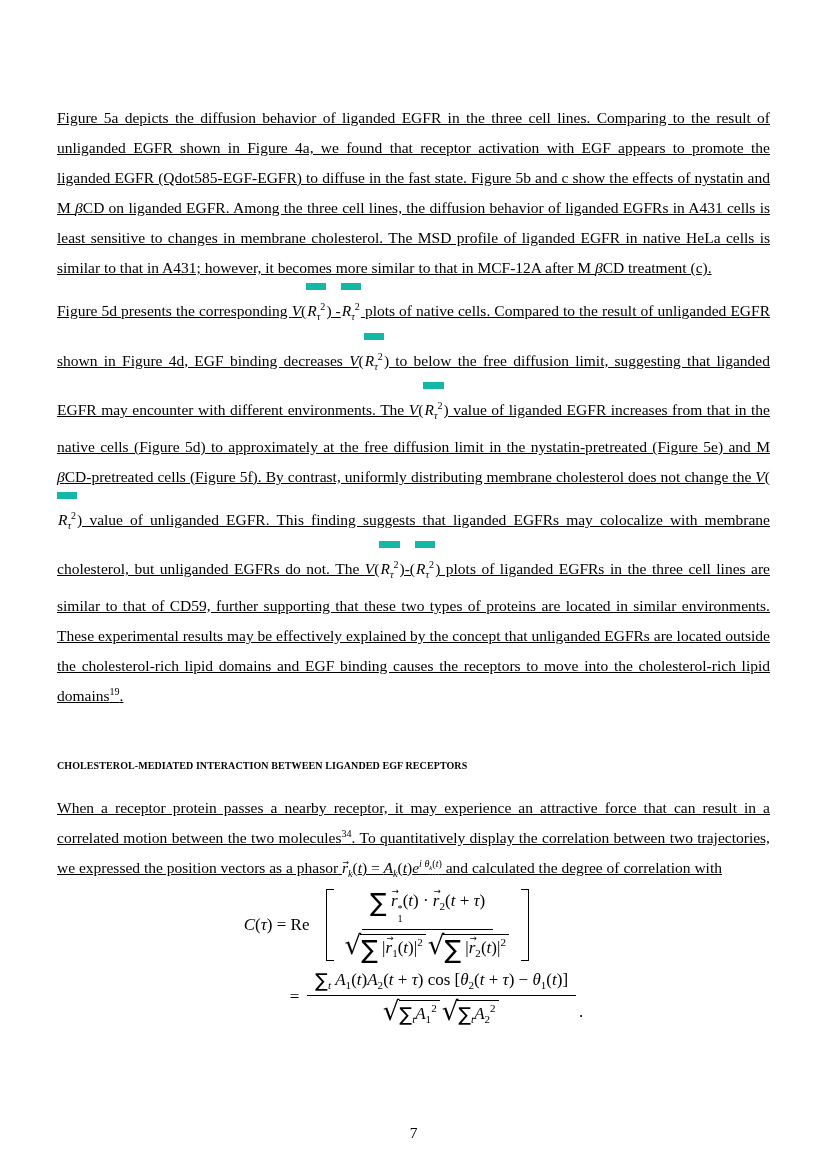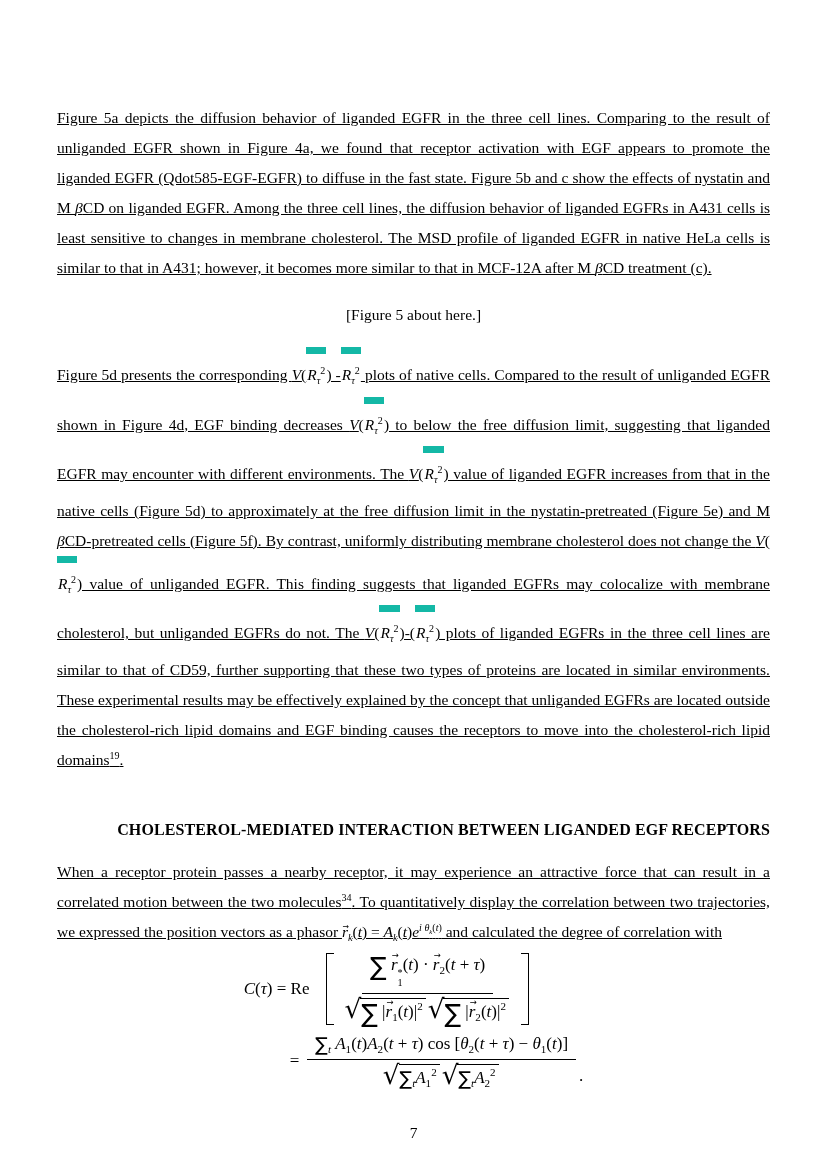--- a/index.html
+++ b/index.html
@@ -5,21 +5,21 @@
   html,body{margin:0;padding:0;background:#ffffff;}
   .page{
     width:827px;height:1170px;box-sizing:border-box;
     padding:103px 57px 0 57px;position:relative;
     background:#ffffff;color:#000000;
     font-family:"Liberation Serif","DejaVu Serif",serif;
     font-size:15.5px;
   }
   .para{margin:0;line-height:30px;text-align:justify;text-align-last:left;text-decoration:underline;}
   .fig-note{margin:17px 0;line-height:30px;text-align:center;}
-  .heading{margin:40px 0 12px 0;font-size:16px;line-height:30px;font-weight:bold;letter-spacing:0.1px;text-align:right;}
+  .heading{margin:40px 0 12px 0;font-size:10px;line-height:30px;font-weight:bold;letter-spacing:0.1px;}
   sub,sup{font-size:0.65em;line-height:0;}
   .ovl{display:inline-block;border-top:7px solid #14b8a6;padding:12px 1px;line-height:1.2;}
   .vec{position:relative;display:inline-block;}
   .arr{position:absolute;top:-0.62em;left:0.08em;font-size:0.5em;font-family:"DejaVu Sans",sans-serif;}
   
   .equation{margin:6px 0 14px 0;display:flex;justify-content:center;font-size:17px;}
   .eq-wrap{display:flex;flex-direction:column;gap:7px;}
   .eqrow{display:flex;align-items:center;}
   .eq-lhs{white-space:nowrap;margin-right:17px;}
   .eq-lhs2{margin:0 8px 0 46px;}
@@ -38,21 +38,20 @@
   .eq-period{align-self:center;transform:translateY(0.9em);margin-left:3px;}
   .page-number{position:absolute;left:0;right:0;bottom:28px;text-align:center;font-size:15.5px;}
 </style>
 </head>
 <body>
 
 <div class="page">
 
   <p class="para">Figure 5a depicts the diffusion behavior of liganded EGFR in the three cell lines. Comparing to the result of unliganded EGFR shown in Figure 4a, we found that receptor activation with EGF appears to promote the liganded EGFR (Qdot585-EGF-EGFR) to diffuse in the fast state. Figure 5b and c show the effects of nystatin and M <i>β</i>CD on liganded EGFR. Among the three cell lines, the diffusion behavior of liganded EGFRs in A431 cells is least sensitive to changes in membrane cholesterol. The MSD profile of liganded EGFR in native HeLa cells is similar to that in A431; however, it becomes more similar to that in MCF-12A after M <i>β</i>CD treatment (c).</p>
 
-  <p class="fig-note">[Figure 5 about here.]</p>
 
   <p class="para">Figure 5d presents the corresponding <i>V</i>(<span class="ovl"><i>R</i><sub><i>τ</i></sub><sup>2</sup></span>) -<span class="ovl"><i>R</i><sub><i>τ</i></sub><sup>2</sup></span> plots of native cells. Compared to the result of unliganded EGFR shown in Figure 4d, EGF binding decreases <i>V</i>(<span class="ovl"><i>R</i><sub><i>τ</i></sub><sup>2</sup></span>) to below the free diffusion limit, suggesting that liganded EGFR may encounter with different environments. The <i>V</i>(<span class="ovl"><i>R</i><sub><i>τ</i></sub><sup>2</sup></span>) value of liganded EGFR increases from that in the native cells (Figure 5d) to approximately at the free diffusion limit in the nystatin-pretreated (Figure 5e) and M <i>β</i>CD-pretreated cells (Figure 5f). By contrast, uniformly distributing membrane cholesterol does not change the <i>V</i>(<span class="ovl"><i>R</i><sub><i>τ</i></sub><sup>2</sup></span>) value of unliganded EGFR. This finding suggests that liganded EGFRs may colocalize with membrane cholesterol, but unliganded EGFRs do not. The <i>V</i>(<span class="ovl"><i>R</i><sub><i>τ</i></sub><sup>2</sup></span>)-(<span class="ovl"><i>R</i><sub><i>τ</i></sub><sup>2</sup></span>) plots of liganded EGFRs in the three cell lines are similar to that of CD59, further supporting that these two types of proteins are located in similar environments. These experimental results may be effectively explained by the concept that unliganded EGFRs are located outside the cholesterol-rich lipid domains and EGF binding causes the receptors to move into the cholesterol-rich lipid domains<sup>19</sup>.</p>
 
   <h2 class="heading">CHOLESTEROL-MEDIATED INTERACTION BETWEEN LIGANDED EGF RECEPTORS</h2>
 
   <p class="para">When a receptor protein passes a nearby receptor, it may experience an attractive force that can result in a correlated motion between the two molecules<sup>34</sup>. To quantitatively display the correlation between two trajectories, we expressed the position vectors as a phasor <span class="vec"><span class="arr">→</span><i>r</i></span><sub><i>k</i></sub>(<i>t</i>) = <i>A</i><sub><i>k</i></sub>(<i>t</i>)<i>e</i><sup><i>i θ</i><sub><i>k</i></sub>(<i>t</i>)</sup> and calculated the degree of correlation with</p>
 
   <div class="equation">
     <div class="eq-wrap">
         <div class="eqrow eqrow1">

